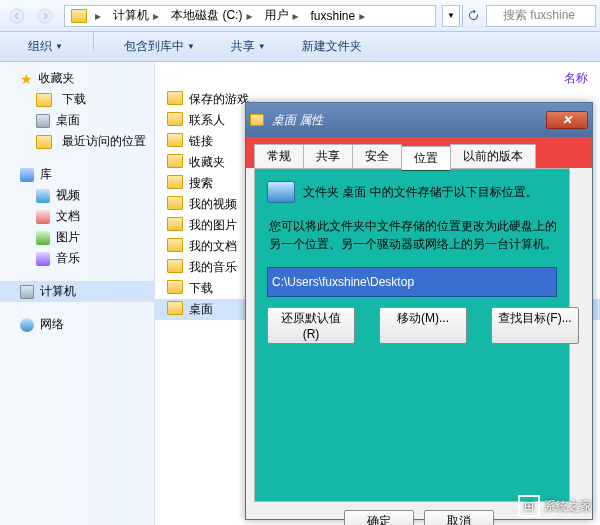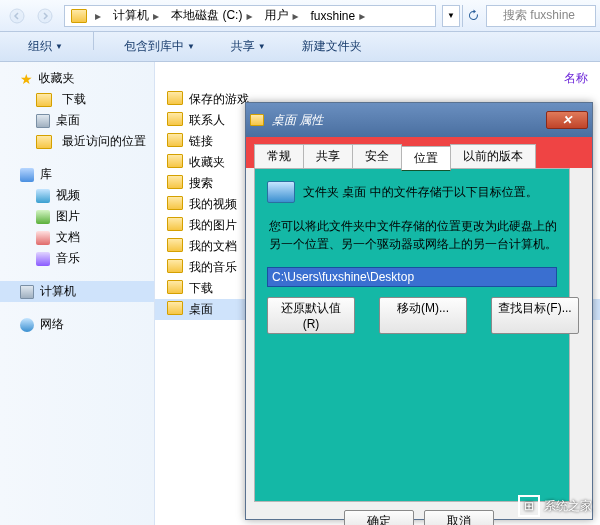--- a/index.html
+++ b/index.html
@@ -50,21 +50,21 @@
 .dlg-title .t { flex: 1; margin-left: 4px; }
 .dlg-close { width: 42px; height: 18px; background: linear-gradient(#e07a5a,#c0442a); border: 1px solid #8a2a1a; border-radius: 2px; display: flex; align-items: center; justify-content: center; color: #fff; font-weight: bold; }
 .tabs { display: flex; padding: 6px 8px 0 8px; background: #ef4444; align-items: flex-end; }
 .tab { padding: 3px 12px; border: 1px solid #b6b6b6; background: #f6f6f6; margin-right: -1px; border-bottom: none; }
 .tab.active { background: #fff; border-bottom: 1px solid #14532d; position: relative; top: 3px; }
 .tab-body { margin: 0 22px 8px 8px; background: #14b8a6; border: 1px solid #b6b6b6; height: 334px; padding: 12px; }
 .info-row { display: flex; align-items: center; gap: 8px; margin-bottom: 14px; }
 .desk-ico { width: 28px; height: 22px; background: linear-gradient(#c5e5ff,#3a8fd0); border: 1px solid #2a6fa0; border-radius: 2px; }
 .info-text { flex: 1; }
 .desc { margin: 8px 0 14px 0; line-height: 1.5; text-align: right; }
-.path-input { width: 100%; height: 20px; background: #3a6fd0; color: #fff; border: 1px solid #1a4fa0; padding: 1px 4px; margin-bottom: 10px; }
+.path-input { width: 100%; height: 30px; background: #3a6fd0; color: #fff; border: 1px solid #1a4fa0; padding: 1px 4px; margin-bottom: 10px; }
 .btn-row { display: flex; gap: 24px; }
 .btn { padding: 2px 6px; border: 1px solid #8a8a8a; background: linear-gradient(#fdfdfd,#e5e5e5); border-radius: 2px; min-width: 88px; text-align: center; }
 .dlg-footer { display: flex; justify-content: center; gap: 10px; padding-bottom: 8px; }
 .dlg-footer .btn { min-width: 70px; }
 
 
 .wm { position: absolute; right: 8px; bottom: 8px; color: #fff; display: flex; align-items: center; gap: 4px; text-shadow: 0 0 3px #000; font-size: 16px; }
 .wm .logo { width: 22px; height: 22px; border: 2px solid #fff; display: flex; justify-content: center; align-items: center; }
 </style>
 </head>
@@ -160,26 +160,26 @@
     <div class="side-group">
       <div class="side-item">
           <span class="lib"></span>
           <span>库</span>
         </div>
       <div class="side-item sub">
           <span class="lib libv"></span>
           <span>视频</span>
         </div>
       <div class="side-item sub">
+          <span class="lib libd"></span>
+          <span>文档</span>
+        </div>
+      <div class="side-item sub">
           <span class="lib libp"></span>
           <span>图片</span>
-        </div>
-      <div class="side-item sub">
-          <span class="lib libd"></span>
-          <span>文档</span>
         </div>
       <div class="side-item sub">
           <span class="lib libm"></span>
           <span>音乐</span>
         </div>
     </div>
     <div class="side-group">
       <div class="side-item sel">
           <span class="comp"></span>
           <span>计算机</span>

